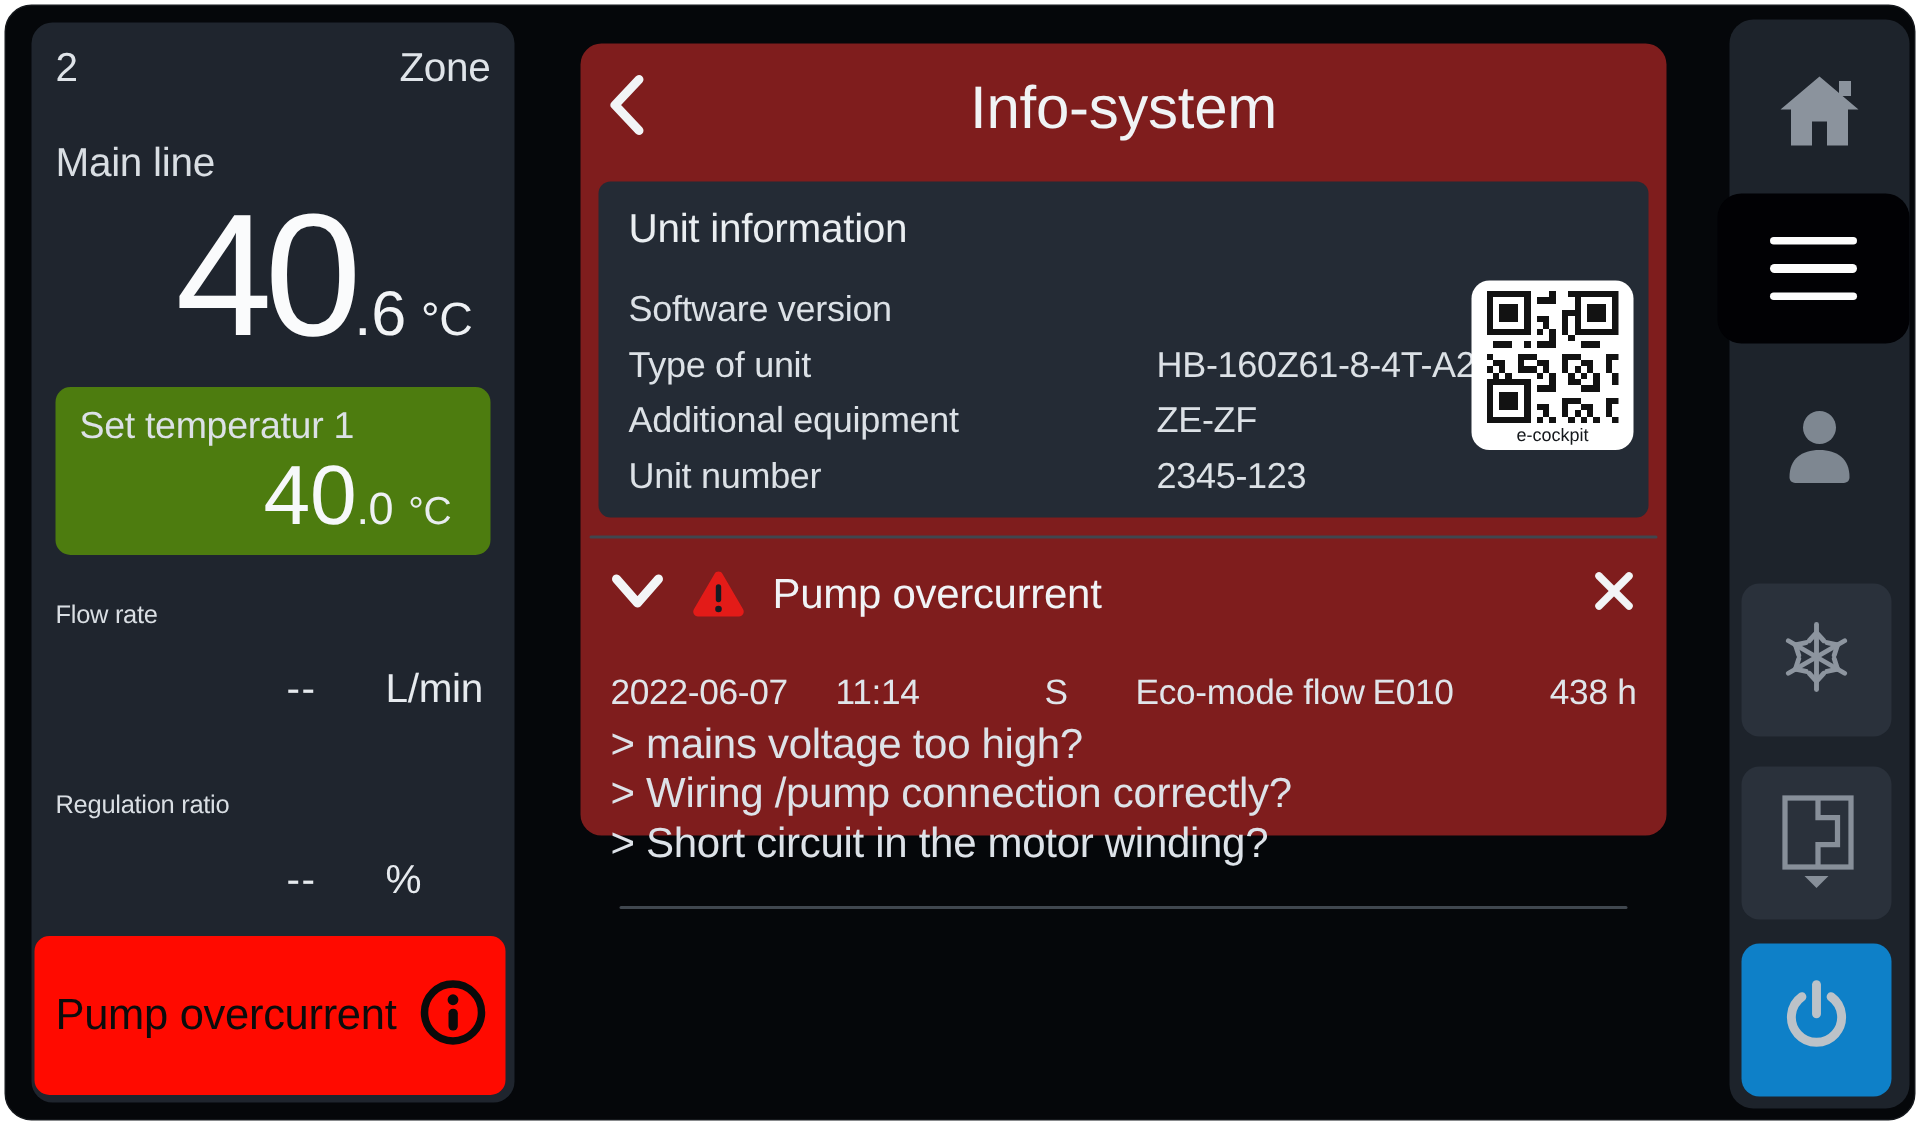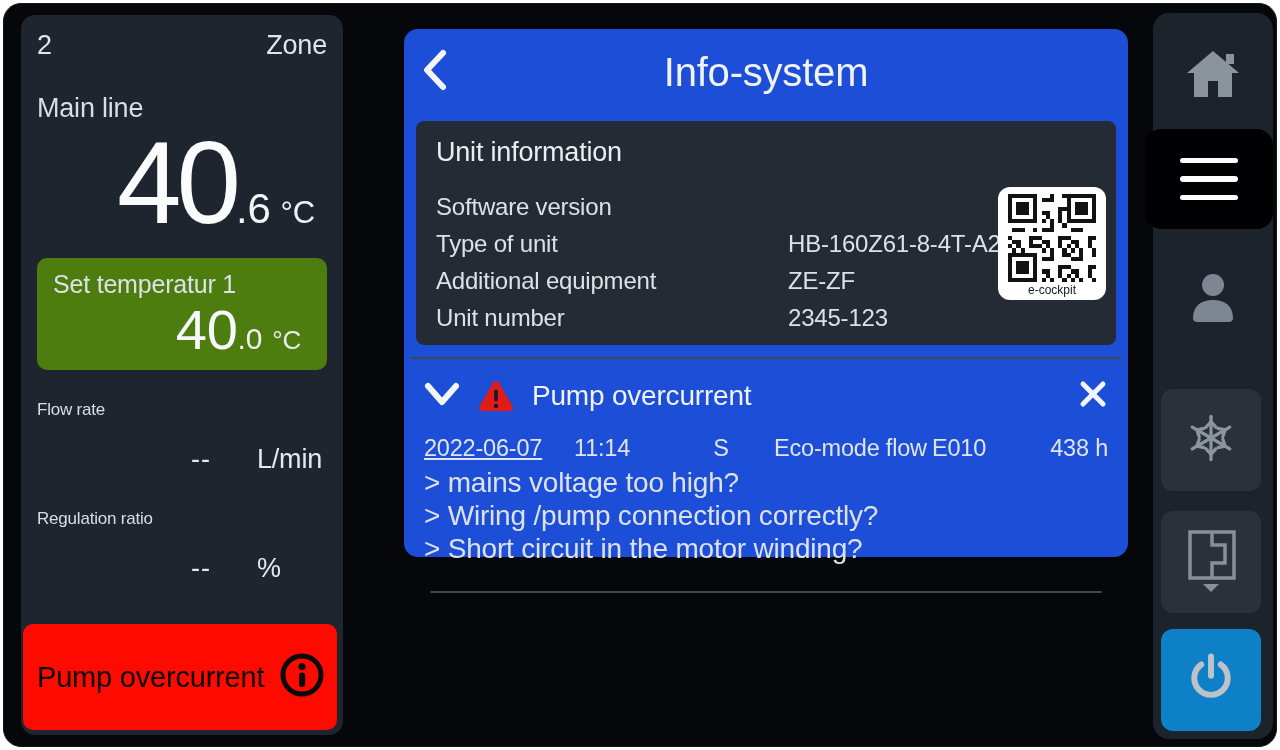--- a/index.html
+++ b/index.html
@@ -26,21 +26,21 @@
   .metric-label{margin-top:30px;font-size:17px;color:#d9dee3;}
   .metric-value{display:flex;justify-content:flex-end;align-items:baseline;font-size:27px;margin-top:24px;color:#e6eaee;}
   .metric-value .dashes{letter-spacing:1px;}
   .metric-value .unit{width:70px;margin-left:46px;text-align:left;}
   .alarm-banner{position:absolute;left:2px;right:6px;bottom:5px;height:106px;background:var(--alarm-red,#ff0a00);
                 border-radius:10px;display:flex;align-items:center;padding:0 12px 0 14px;box-sizing:border-box;cursor:pointer;}
   .alarm-banner-text{font-size:29px;color:#0c0c0c;}
   .alarm-banner .info{margin-left:auto;}
 
   
-  .info-panel{position:absolute;left:400px;top:25px;width:724px;height:528px;background:#1d4ed8;
+  .info-panel{position:absolute;left:383px;top:25px;width:724px;height:528px;background:#7f1d1d;
               border-radius:14px;color:#dde2e8;box-sizing:border-box;}
   .info-header{position:relative;height:86px;display:flex;align-items:center;padding:0 18px;}
   .back-button{width:44px;height:52px;display:flex;align-items:center;cursor:pointer;z-index:2;}
   .info-title{position:absolute;left:0;right:0;text-align:center;font-size:40px;color:#f0f3f5;}
   .unit-card{position:relative;margin:6px 12px 0;height:224px;background:#242b35;border-radius:8px;
              padding:16px 20px;box-sizing:border-box;}
   .unit-heading{font-size:27px;color:#eaeef1;}
   .unit-rows{margin-top:20px;font-size:24px;color:#dce1e6;}
   .unit-row{display:flex;line-height:37px;}
   .u-label{width:352px;flex:none;}
@@ -49,26 +49,26 @@
   .qr-card svg{display:block;margin:0 auto;}
   .qr-label{font-size:12px;color:#15181c;margin-top:1px;letter-spacing:0;}
   .divider{height:2px;background:#40474f;margin:12px 6px 0;border-radius:1px;}
   .alarm-section{padding:14px 20px 0;}
   .alarm-head{display:flex;align-items:center;height:46px;}
   .alarm-title{margin-left:18px;font-size:28px;color:#f0f3f6;}
   .collapse-btn,.close-btn{cursor:pointer;display:flex;align-items:center;}
   .close-btn{margin-left:auto;}
   .warn{margin-left:18px;display:flex;align-items:center;}
   .alarm-meta{display:flex;align-items:baseline;font-size:23.5px;color:#e0e5ea;margin-top:16px;}
-  .m-date{width:150px;text-decoration:underline;}
+  .m-date{width:150px;}
   .m-time{width:132px;}
   .m-flag{width:30px;text-align:center;}
   .m-mode{flex:1;margin-left:38px;}
   .m-code{width:92px;}
-  .m-hours{width:84px;text-align:right;}
+  .m-hours{width:84px;text-align:right;margin-top:13px;}
   .alarm-checks{margin-top:4px;font-size:28px;color:#dde2e8;}
   .alarm-checks div{line-height:33px;}
   .divider2{height:2px;background:#40474f;margin:26px 6px 0;border-radius:1px;}
 
   
   .side-rail{position:absolute;left:1149px;top:9px;width:120px;height:726px;background:#1d232b;border-radius:16px;}
   .rail-btn{position:absolute;display:flex;align-items:center;justify-content:center;cursor:pointer;}
   .btn-home{left:0;right:0;top:14px;height:96px;}
   .btn-menu{left:-8px;right:0;top:116px;height:100px;background:#010104;border-radius:16px;
             flex-direction:column;gap:13px;}
@@ -105,21 +105,21 @@
         <span class="set-unit">°C</span>
       </div>
     </div>
 
     <div class="metric-label">Flow rate</div>
     <div class="metric-value">
       <span class="dashes">--</span>
       <span class="unit">L/min</span>
     </div>
 
-    <div class="metric-label" style="margin-top:34px;">Regulation ratio</div>
+    <div class="metric-label" style="margin-top:52px;">Regulation ratio</div>
     <div class="metric-value">
       <span class="dashes">--</span>
       <span class="unit">%</span>
     </div>
 
     <div class="alarm-banner">
       <span class="alarm-banner-text">Pump overcurrent</span>
       <span class="info">
         <svg width="46" height="46" viewBox="0 0 46 46">
           <circle cx="23" cy="23" r="19" fill="none" stroke="#0a0a0a" stroke-width="5"></circle>

